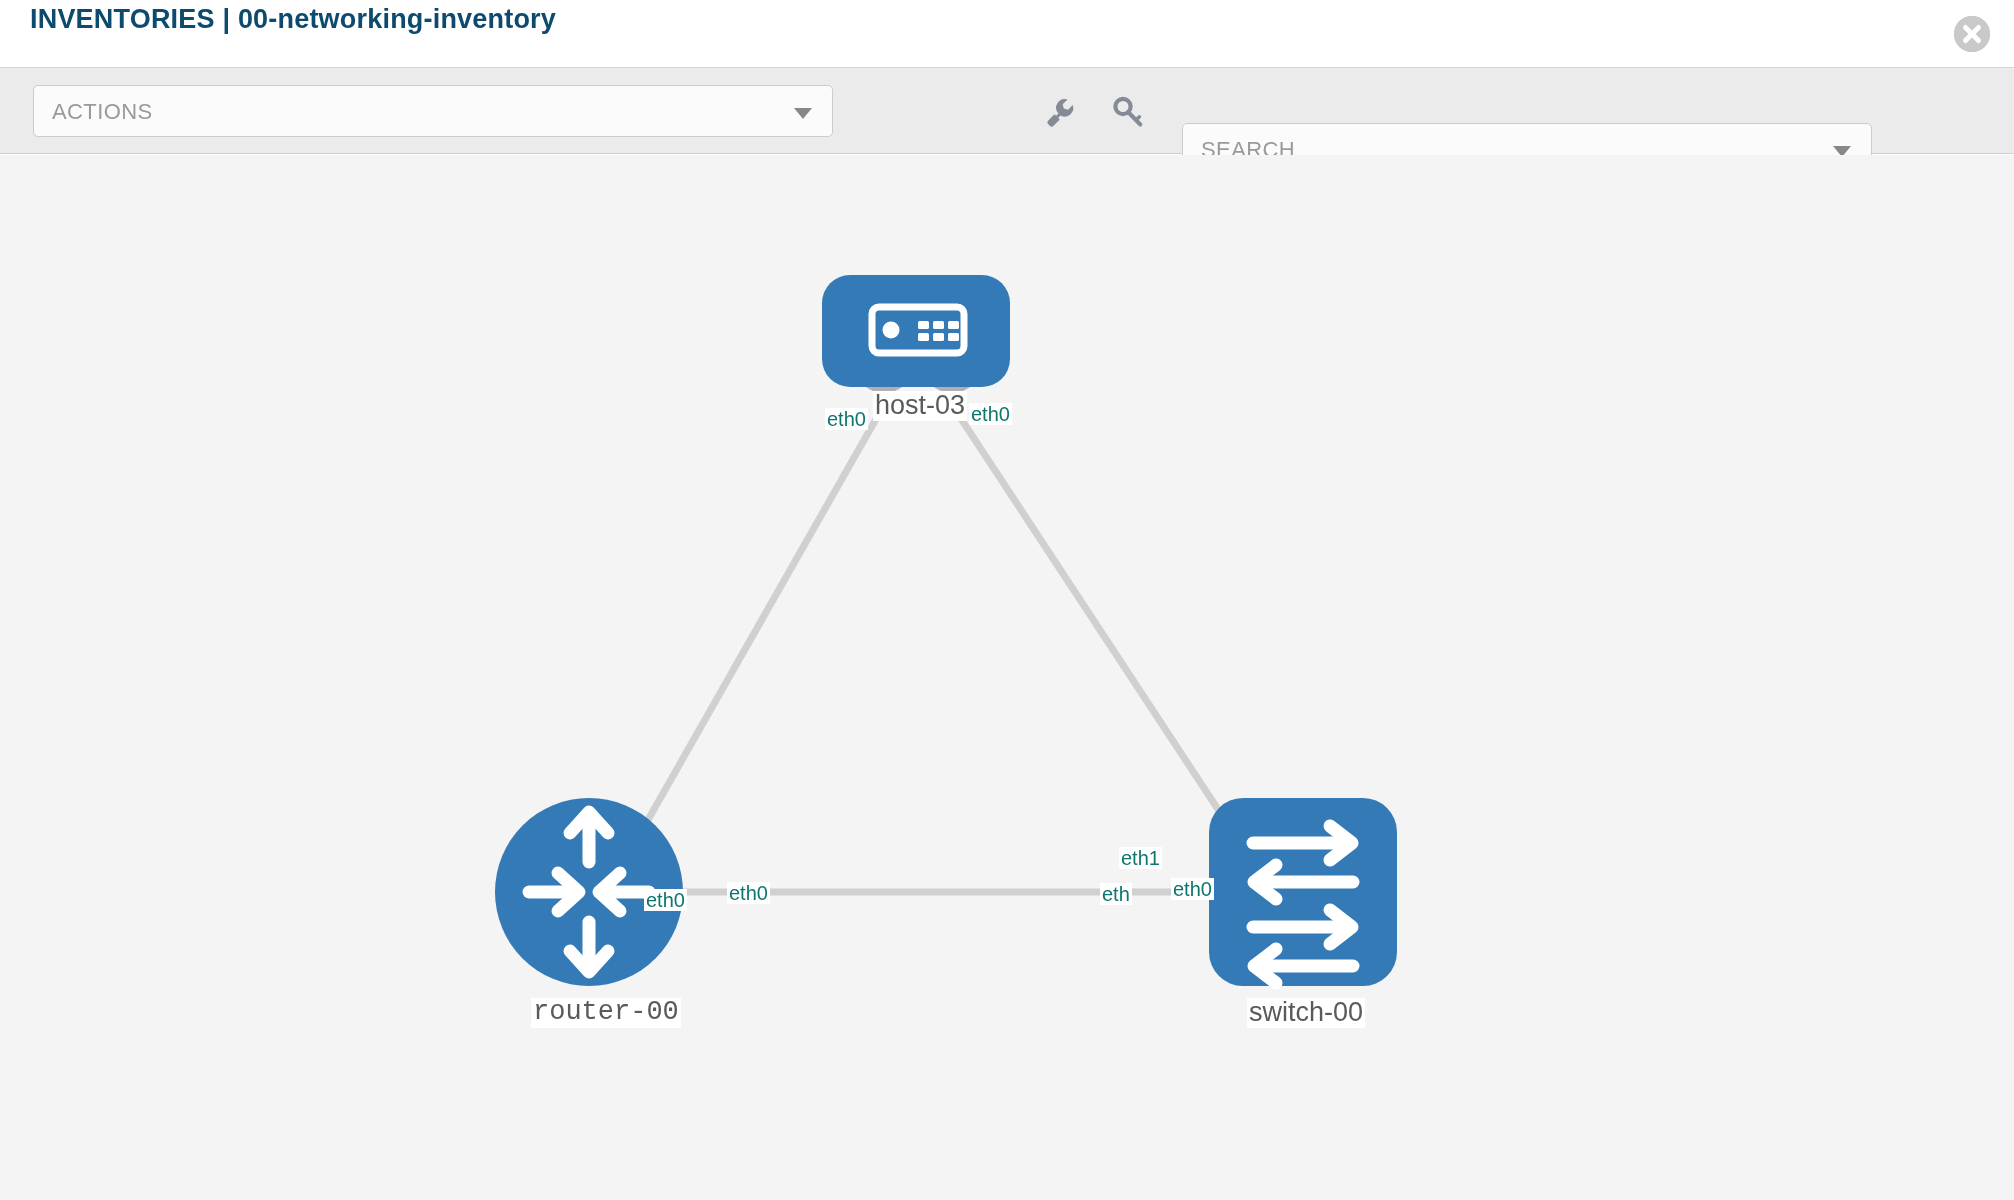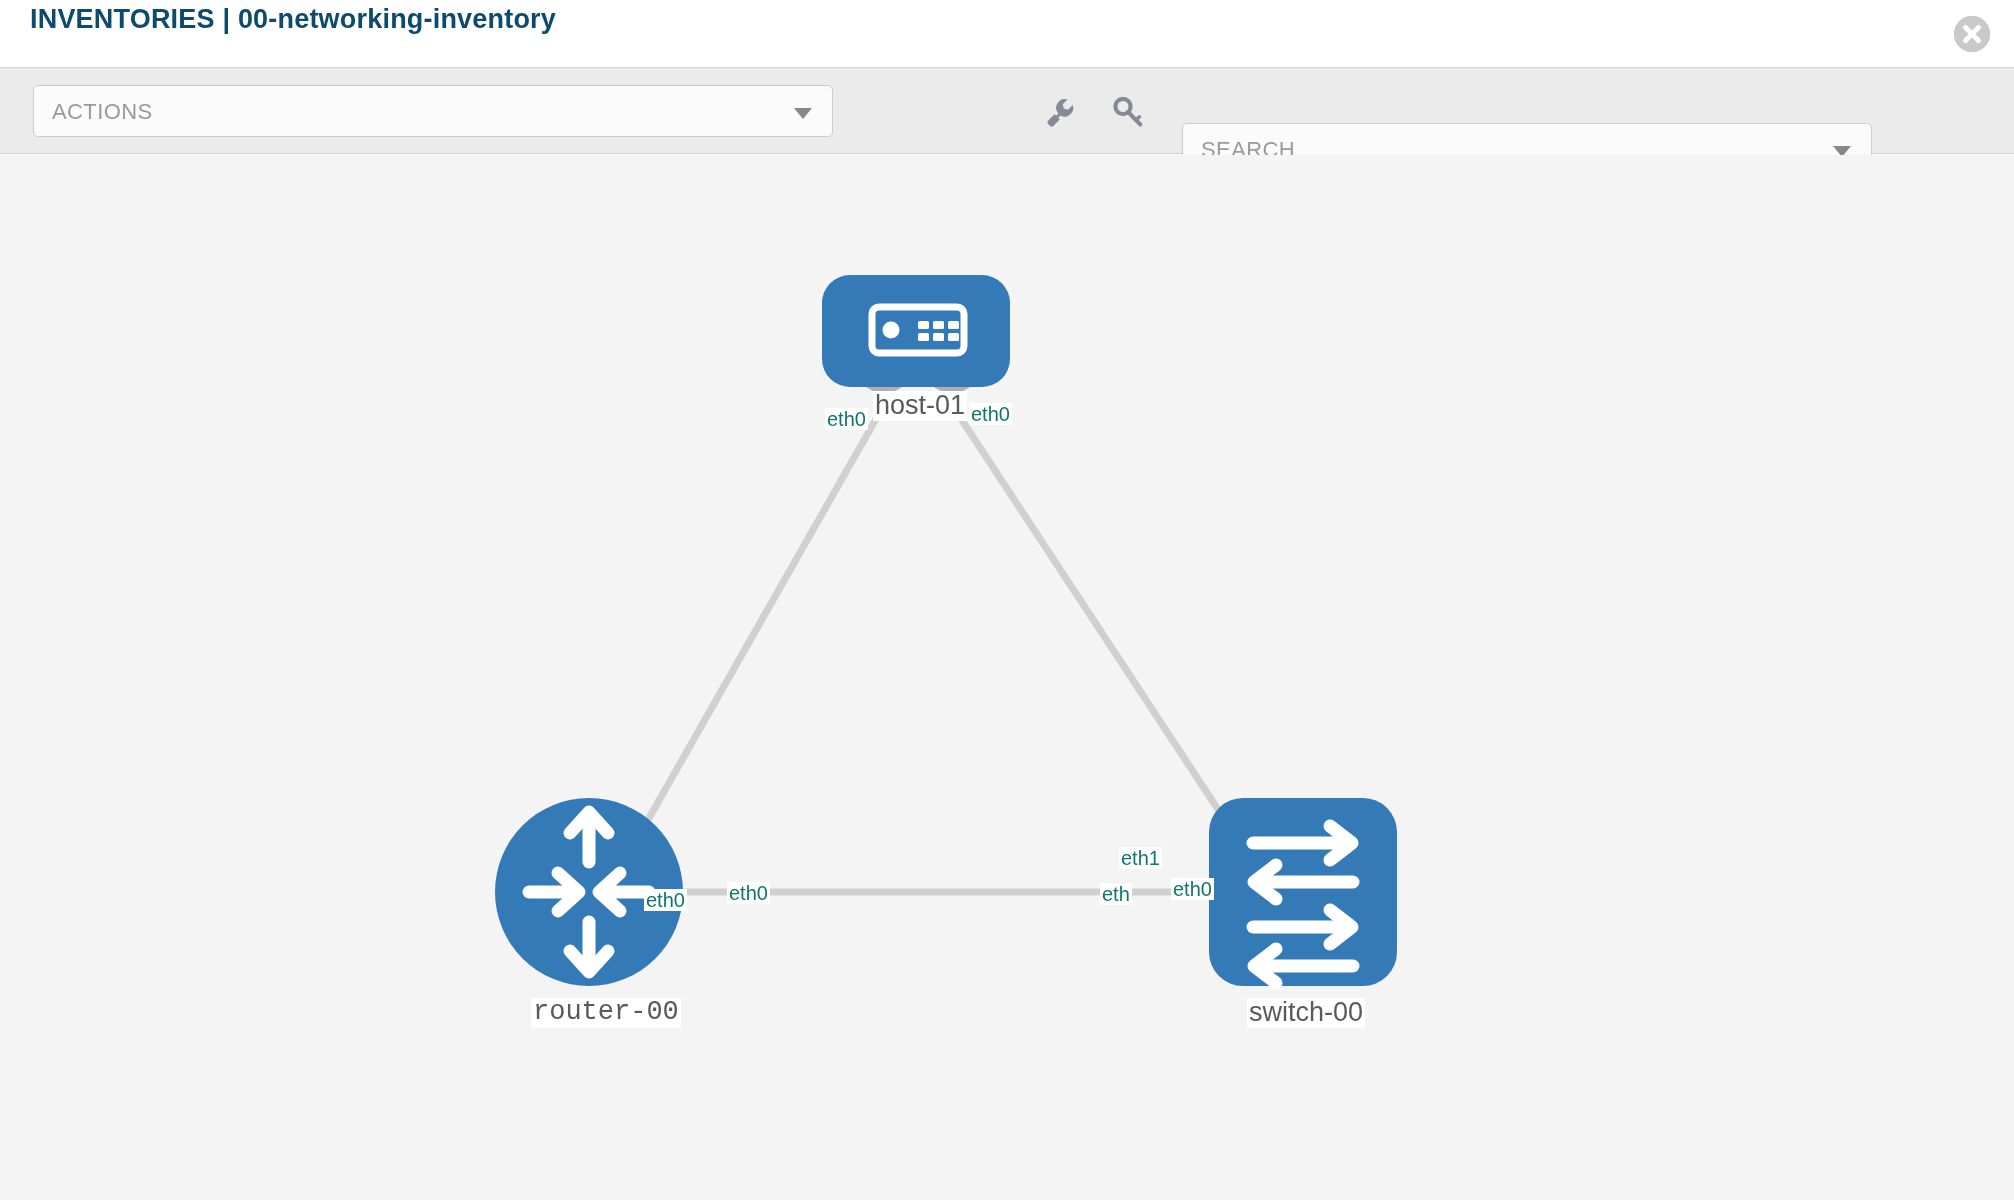--- a/index.html
+++ b/index.html
@@ -253,21 +253,21 @@
           <path d="M1353 727 L1256 727"></path>
           <path d="M1276 710 L1254 727 L1276 744"></path>
           <path d="M1253 772 L1350 772"></path>
           <path d="M1330 755 L1352 772 L1330 789"></path>
           <path d="M1353 811 L1256 811"></path>
           <path d="M1276 794 L1254 811 L1276 828"></path>
         </g>
       </g>
     </svg>
 
-    <div class="node-label" style="left:873px; top:236px;">host-01</div>
+    <div class="node-label" style="left:873px; top:236px;">host-03</div>
     <div class="node-label" style="left:531px; top:843px;font-family:Liberation Mono, monospace;">router-00</div>
     <div class="node-label" style="left:1247px; top:843px;">switch-00</div>
 
     <div class="iface-label" style="left:825px; top:253px;">eth0</div>
     <div class="iface-label" style="left:969px; top:248px;">eth0</div>
 
     <div class="iface-label" style="left:644px; top:734px;">eth0</div>
     <div class="iface-label" style="left:1171px; top:723px;">eth0</div>
 
     <div class="iface-label" style="left:727px; top:727px;">eth0</div>

